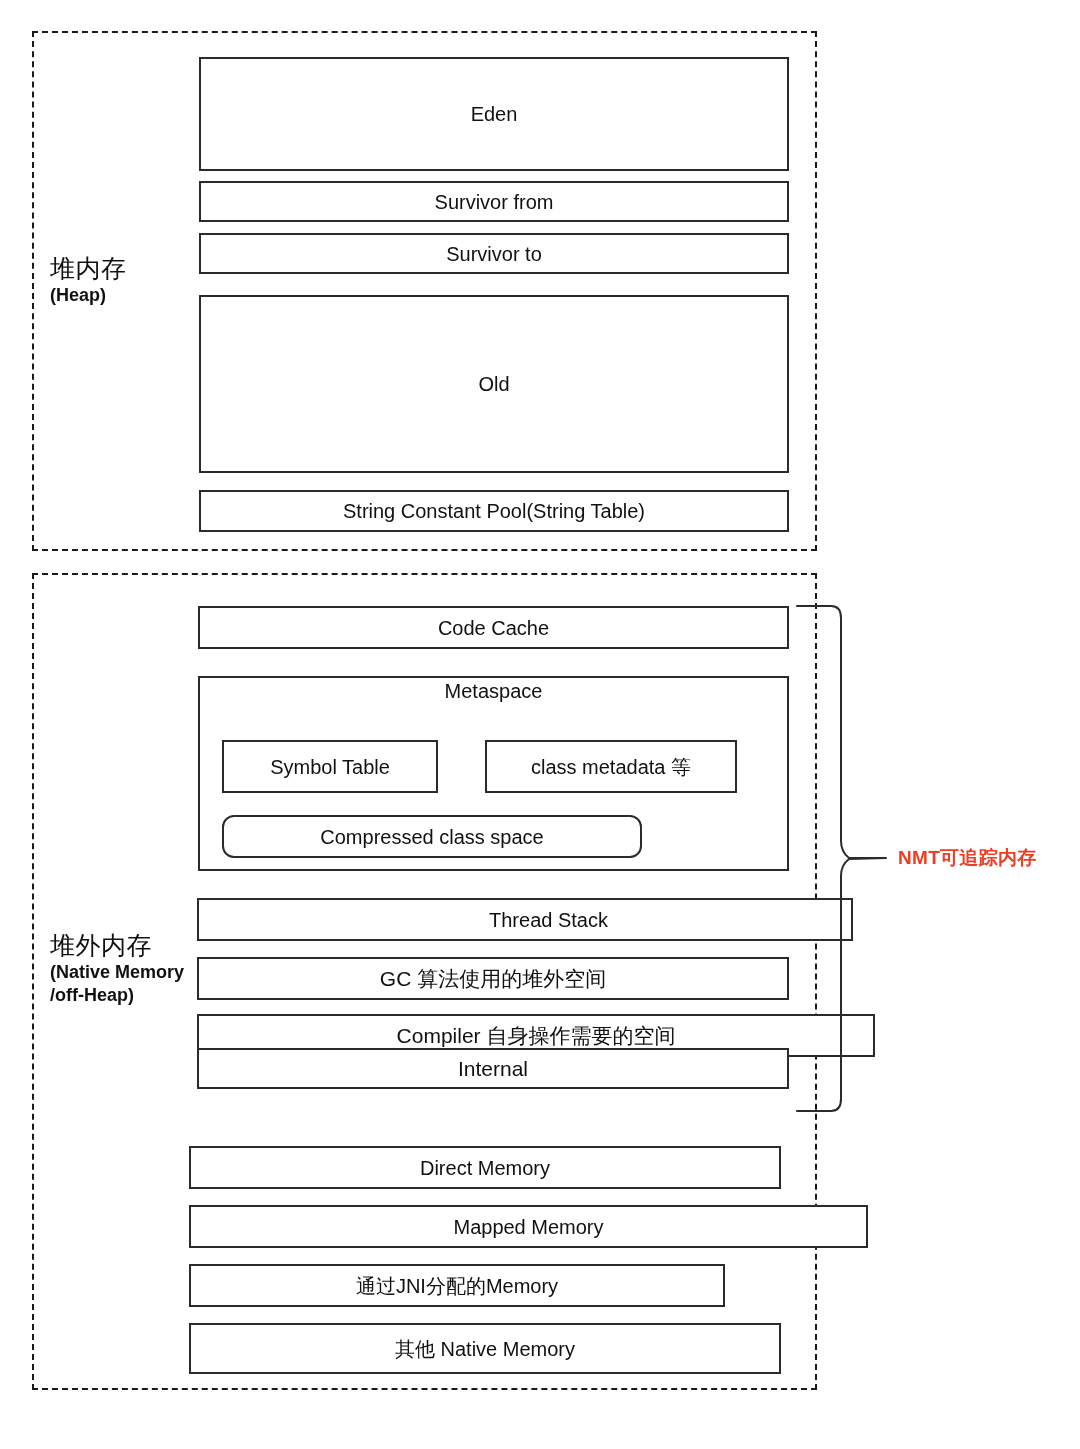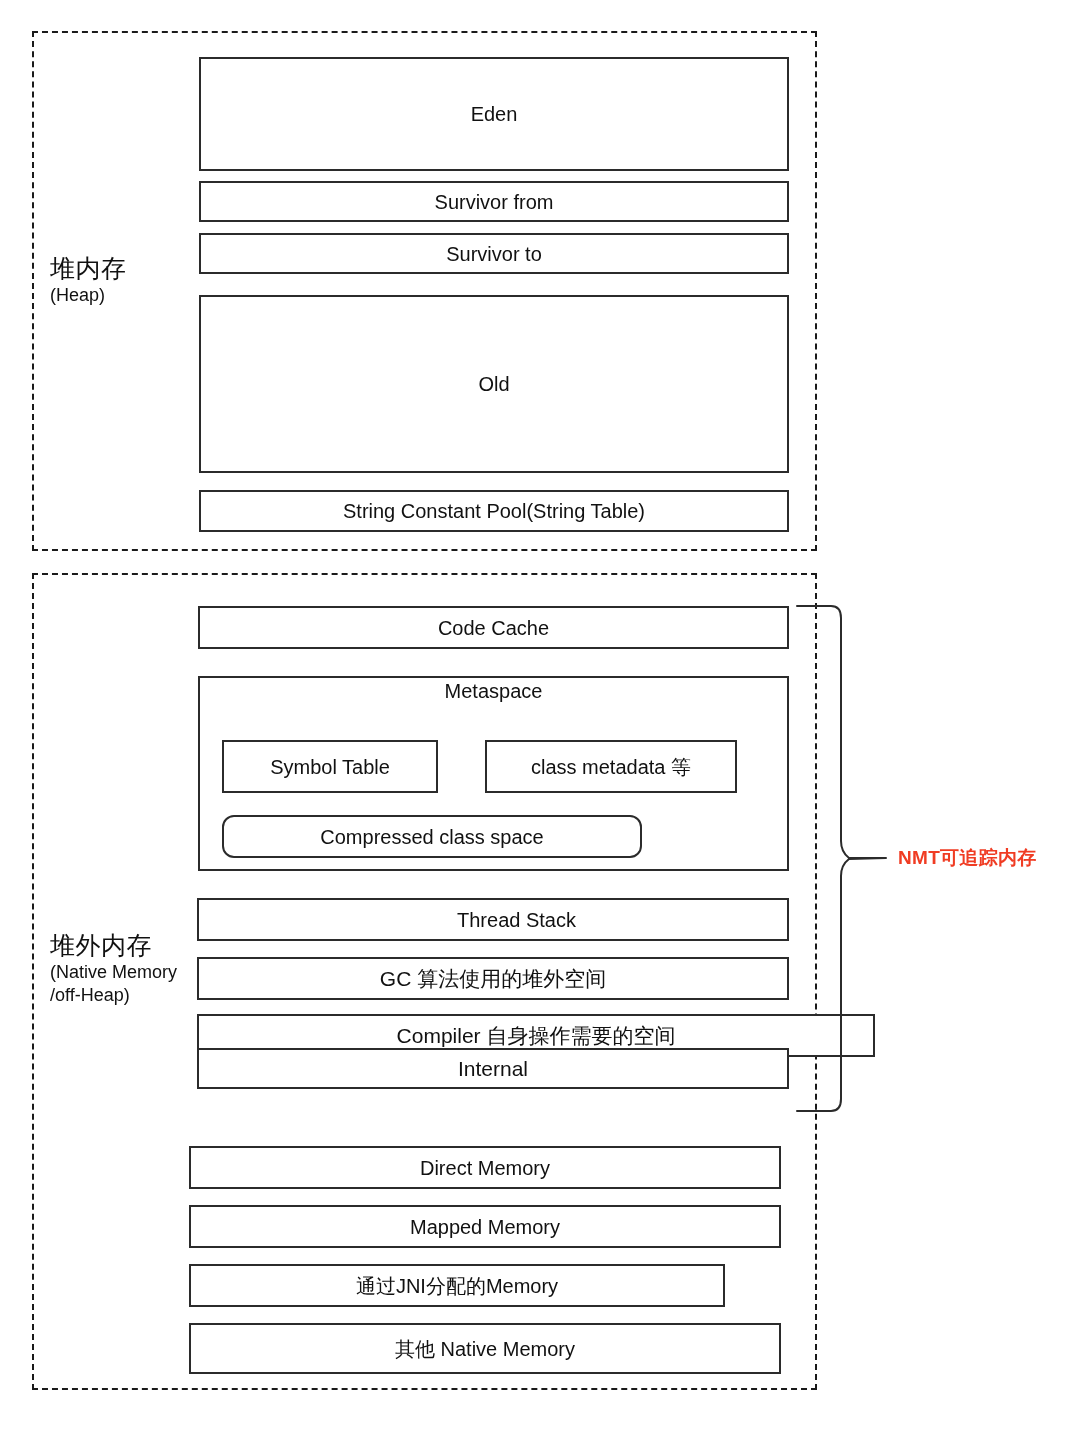--- a/index.html
+++ b/index.html
@@ -36,20 +36,21 @@
     font-size: 25px;
     letter-spacing: 0.5px;
     display: block;
     color: #111;
   }
   .region-label .en {
     font-size: 18px;
     display: block;
     color: #111;
     white-space: pre-line;
+    font-weight: bold;
   }
   #heap-label    { left: 50px; top: 253px; width: 150px; }
   #offheap-label { left: 50px; top: 930px; width: 165px; }
 
   
   .box {
     position: absolute;
     box-sizing: border-box;
     border: 2px solid #2b2b2b;
     background: #ffffff;
@@ -73,26 +74,26 @@
   #box-survivor-to { left: 199px; top: 233px; width: 590px; height: 41px; }
   #box-old         { left: 199px; top: 295px; width: 590px; height: 178px; }
   #box-scp         { left: 199px; top: 490px; width: 590px; height: 42px; }
 
   
   #box-code-cache  { left: 198px; top: 606px; width: 591px; height: 43px; }
   #box-metaspace   { left: 198px; top: 676px; width: 591px; height: 195px; }
   #box-symbol-table{ left: 222px; top: 740px; width: 216px; height: 53px; }
   #box-class-meta  { left: 485px; top: 740px; width: 252px; height: 53px; }
   #box-ccs         { left: 222px; top: 815px; width: 420px; height: 43px; border-radius: 12px; }
-  #box-thread-stack{ left: 197px; top: 898px; width: 592px; height: 43px; padding-left: 47px; }
+  #box-thread-stack{ left: 197px; top: 898px; width: 656px; height: 43px; padding-left: 47px; }
   #box-gc          { left: 197px; top: 957px; width: 592px; height: 43px; }
   #box-compiler    { left: 197px; top: 1014px;width: 678px; height: 43px; }
   #box-internal    { left: 197px; top: 1048px;width: 592px; height: 41px; }
   #box-direct      { left: 189px; top: 1146px;width: 592px; height: 43px; }
-  #box-mapped      { left: 189px; top: 1205px;width: 592px; height: 43px; }
+  #box-mapped      { left: 189px; top: 1205px;width: 679px; height: 43px; }
   #box-jni         { left: 189px; top: 1264px;width: 536px; height: 43px; }
   #box-other-native{ left: 189px; top: 1323px;width: 592px; height: 51px; }
 
   
   #nmt-brace {
     position: absolute;
     left: 789px;
     top: 596px;
     width: 110px;
     height: 525px;

